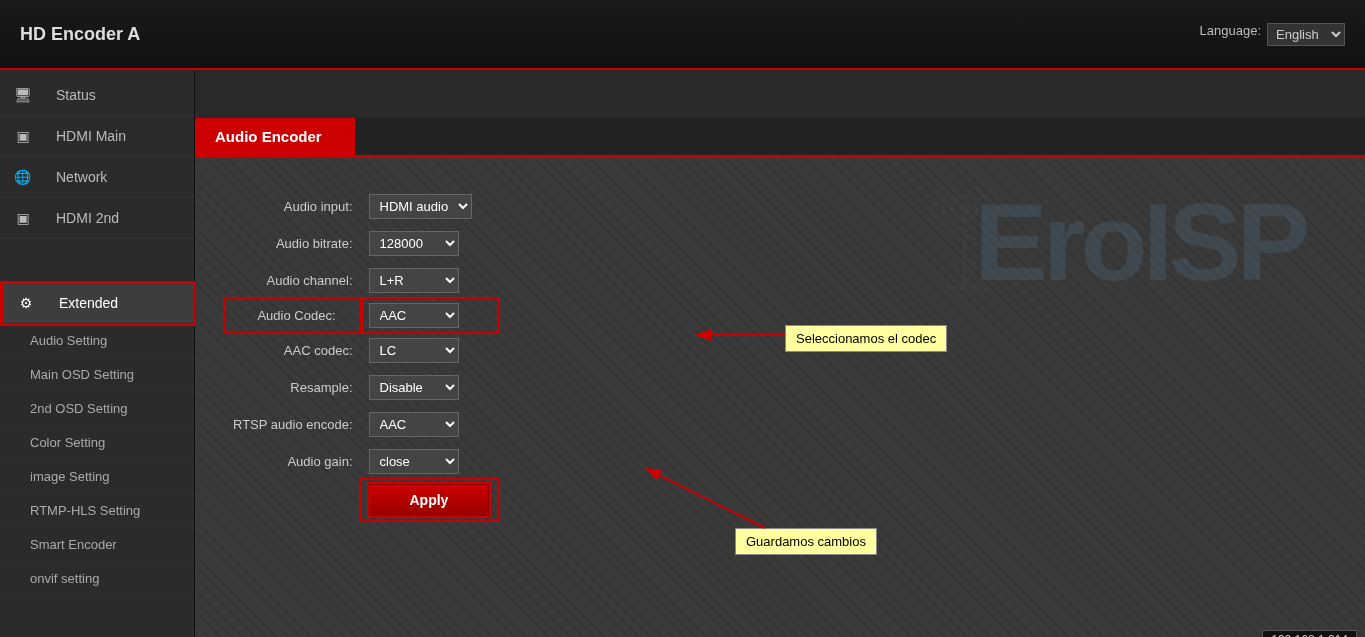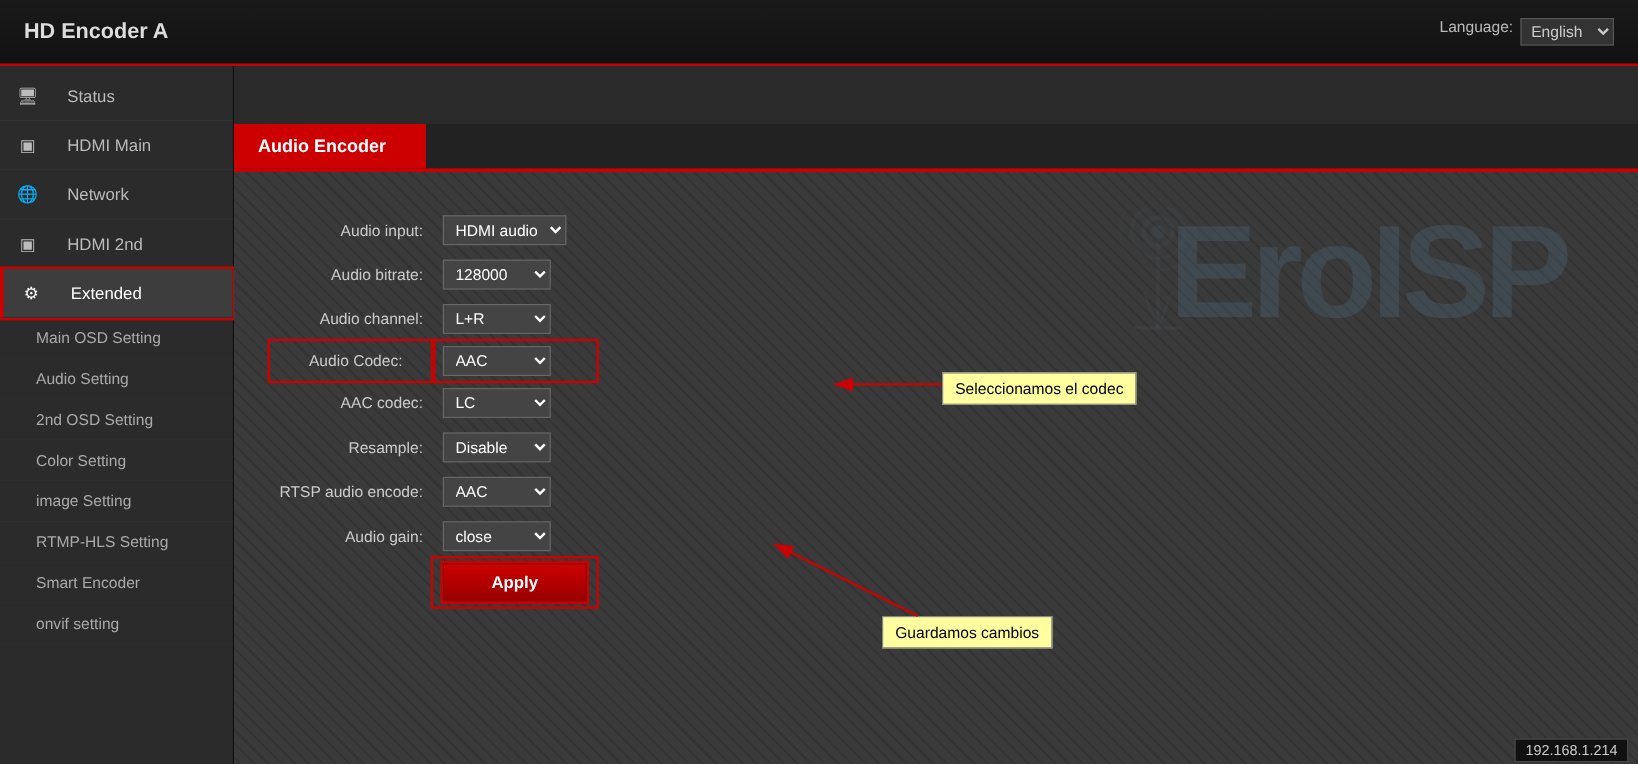--- a/index.html
+++ b/index.html
@@ -1,21 +1,21 @@
 <!DOCTYPE html>
 <html><head>
   <meta charset="utf-8">
   <style>
     * { box-sizing: border-box; margin: 0; padding: 0; }
     body { font-family: Arial, sans-serif; font-size: 13px; background: #2a2a2a; color: #ccc; width: 1365px; min-height: 637px; }
 
     
     #header {
       background: linear-gradient(to bottom, #1a1a1a, #111);
-      height: 55px;
+      height: 70px;
       display: flex;
       align-items: center;
       justify-content: space-between;
       padding: 0 20px;
       border-bottom: 2px solid #c00;
     }
     #header .title { color: #ddd; font-size: 18px; font-weight: bold; }
     #header .lang-area { display: flex; align-items: flex-start; gap: 6px; color: #bbb; font-size: 13px; }
     #header select { background: #333; color: #ccc; border: 1px solid #555; padding: 2px 4px; font-size: 13px; }
 
@@ -197,30 +197,30 @@
       <span>HDMI Main</span>
     </div>
     <div class="sidebar-item">
       <span class="sidebar-icon icon-globe"></span>
       <span>Network</span>
     </div>
     <div class="sidebar-item">
       <span class="sidebar-icon icon-hdmi"></span>
       <span>HDMI 2nd</span>
     </div>
-    <div class="sidebar-item active" style="outline: 2px solid #c00;">
+    <div class="sidebar-item active" style="outline: 2px solid #c00; margin-top: 44px;">
       <span class="sidebar-icon icon-gear"></span>
       <span>Extended</span>
     </div>
 
     <div class="sidebar-subitem">
+      <span>Audio Setting</span>
+    </div>
+    <div class="sidebar-subitem">
       <span>Main OSD Setting</span>
-    </div>
-    <div class="sidebar-subitem">
-      <span>Audio Setting</span>
     </div>
     <div class="sidebar-subitem">
       <span>2nd OSD Setting</span>
     </div>
     <div class="sidebar-subitem">
       <span>Color Setting</span>
     </div>
     <div class="sidebar-subitem">
       <span>image Setting</span>
     </div>

